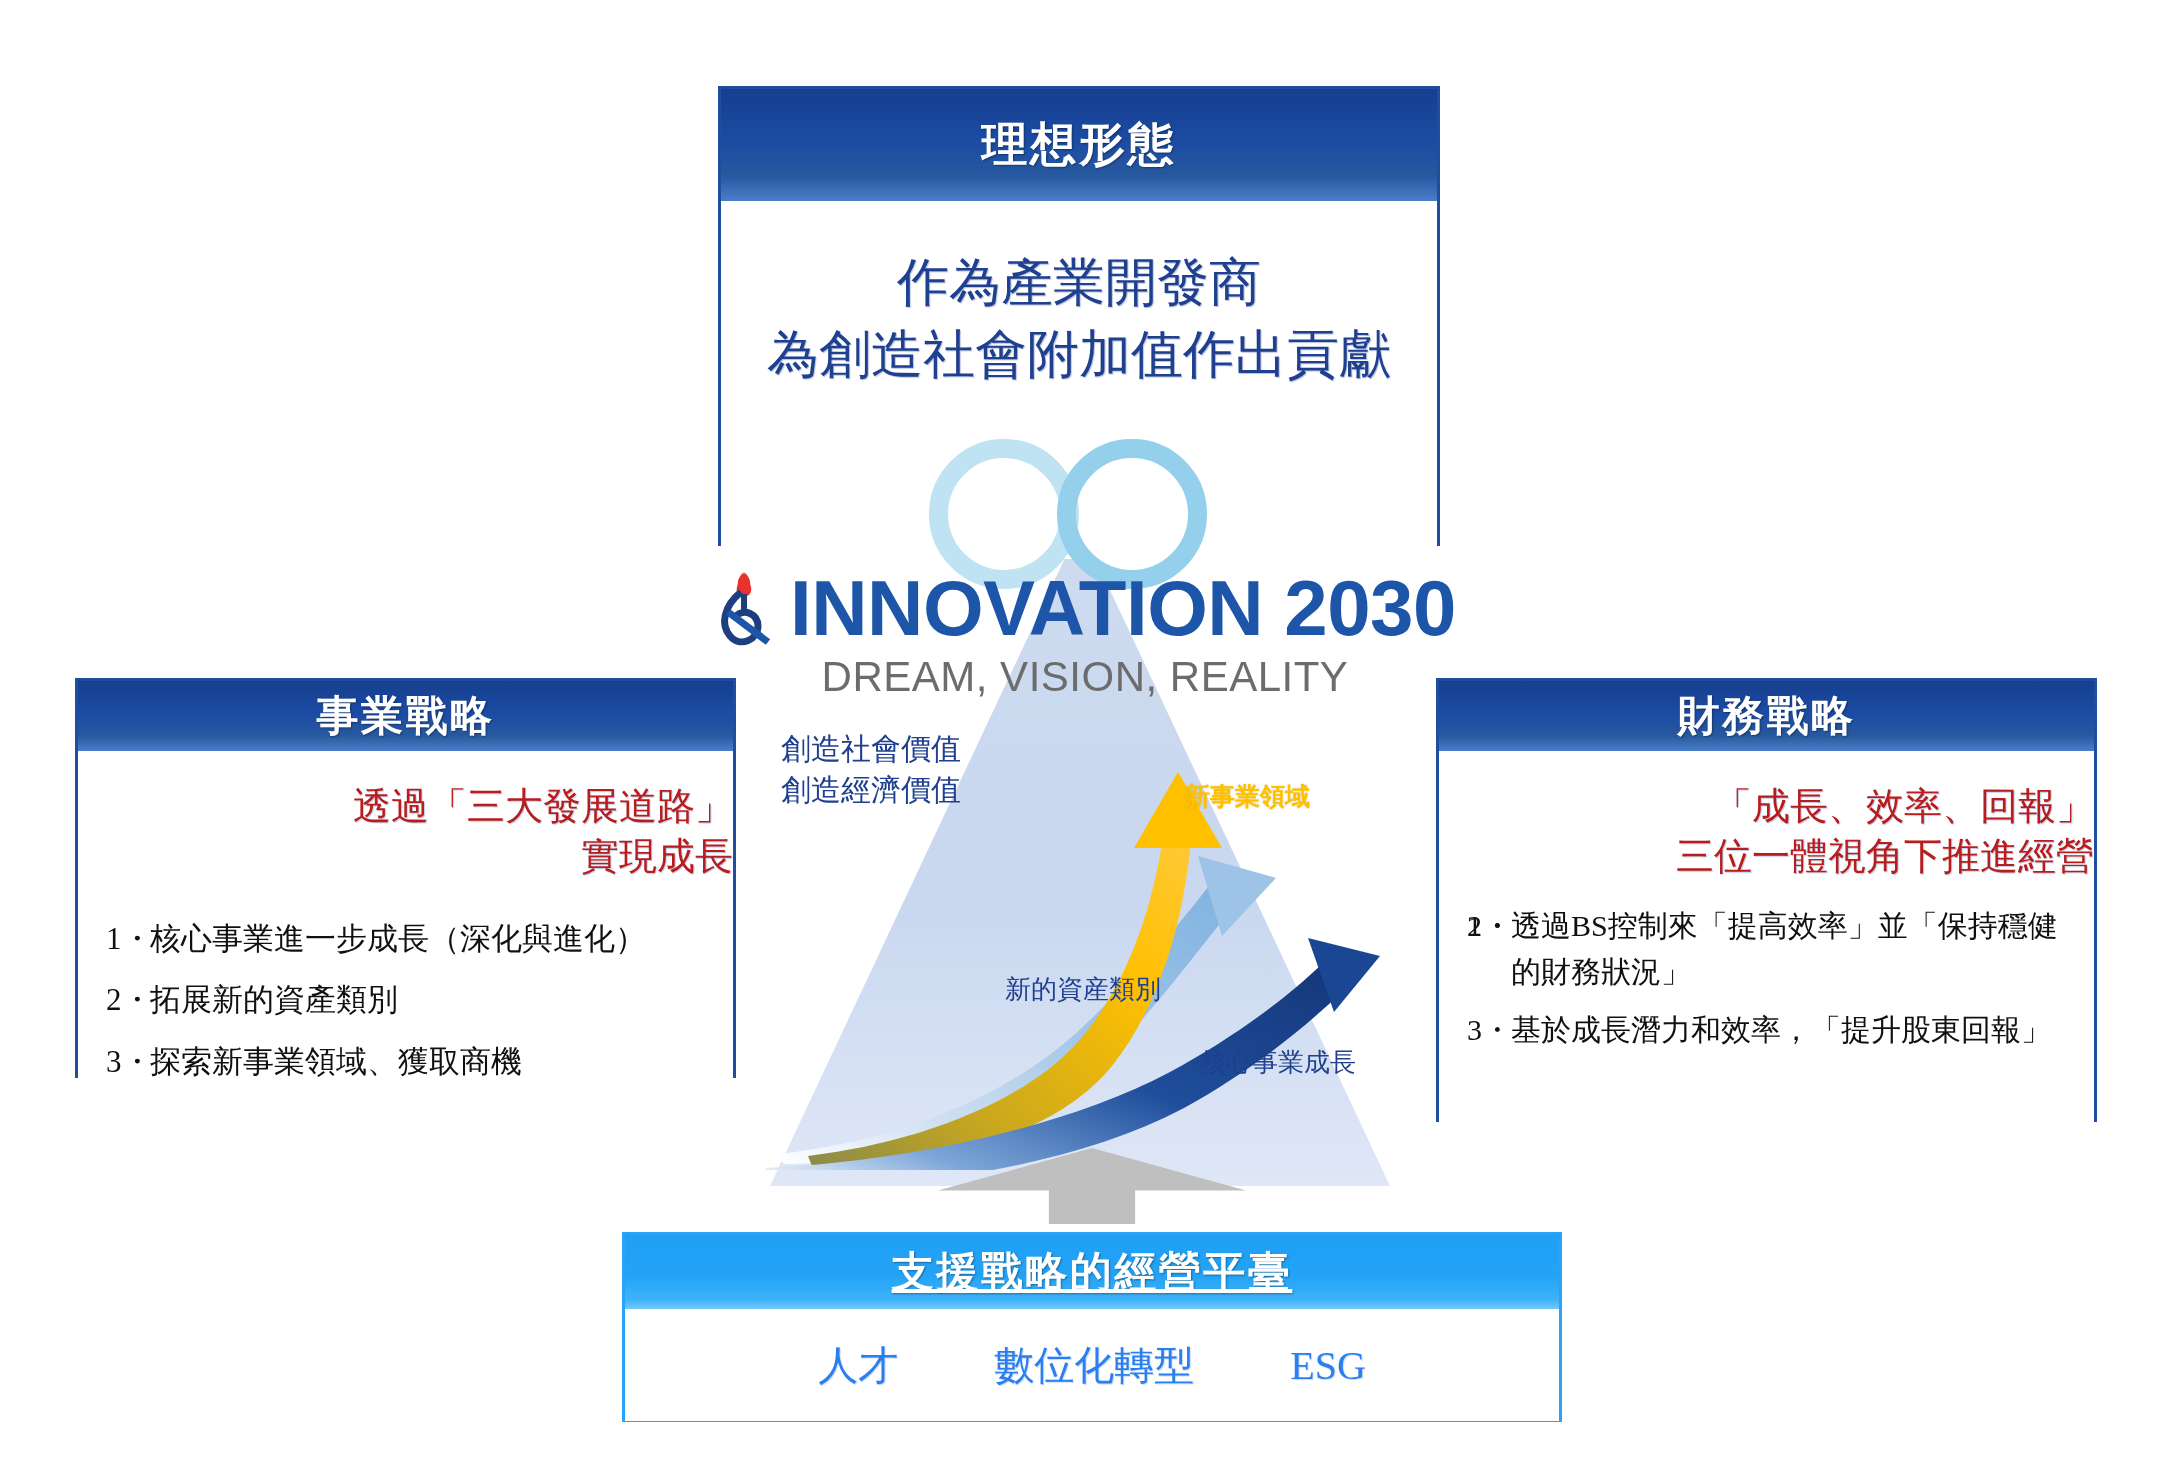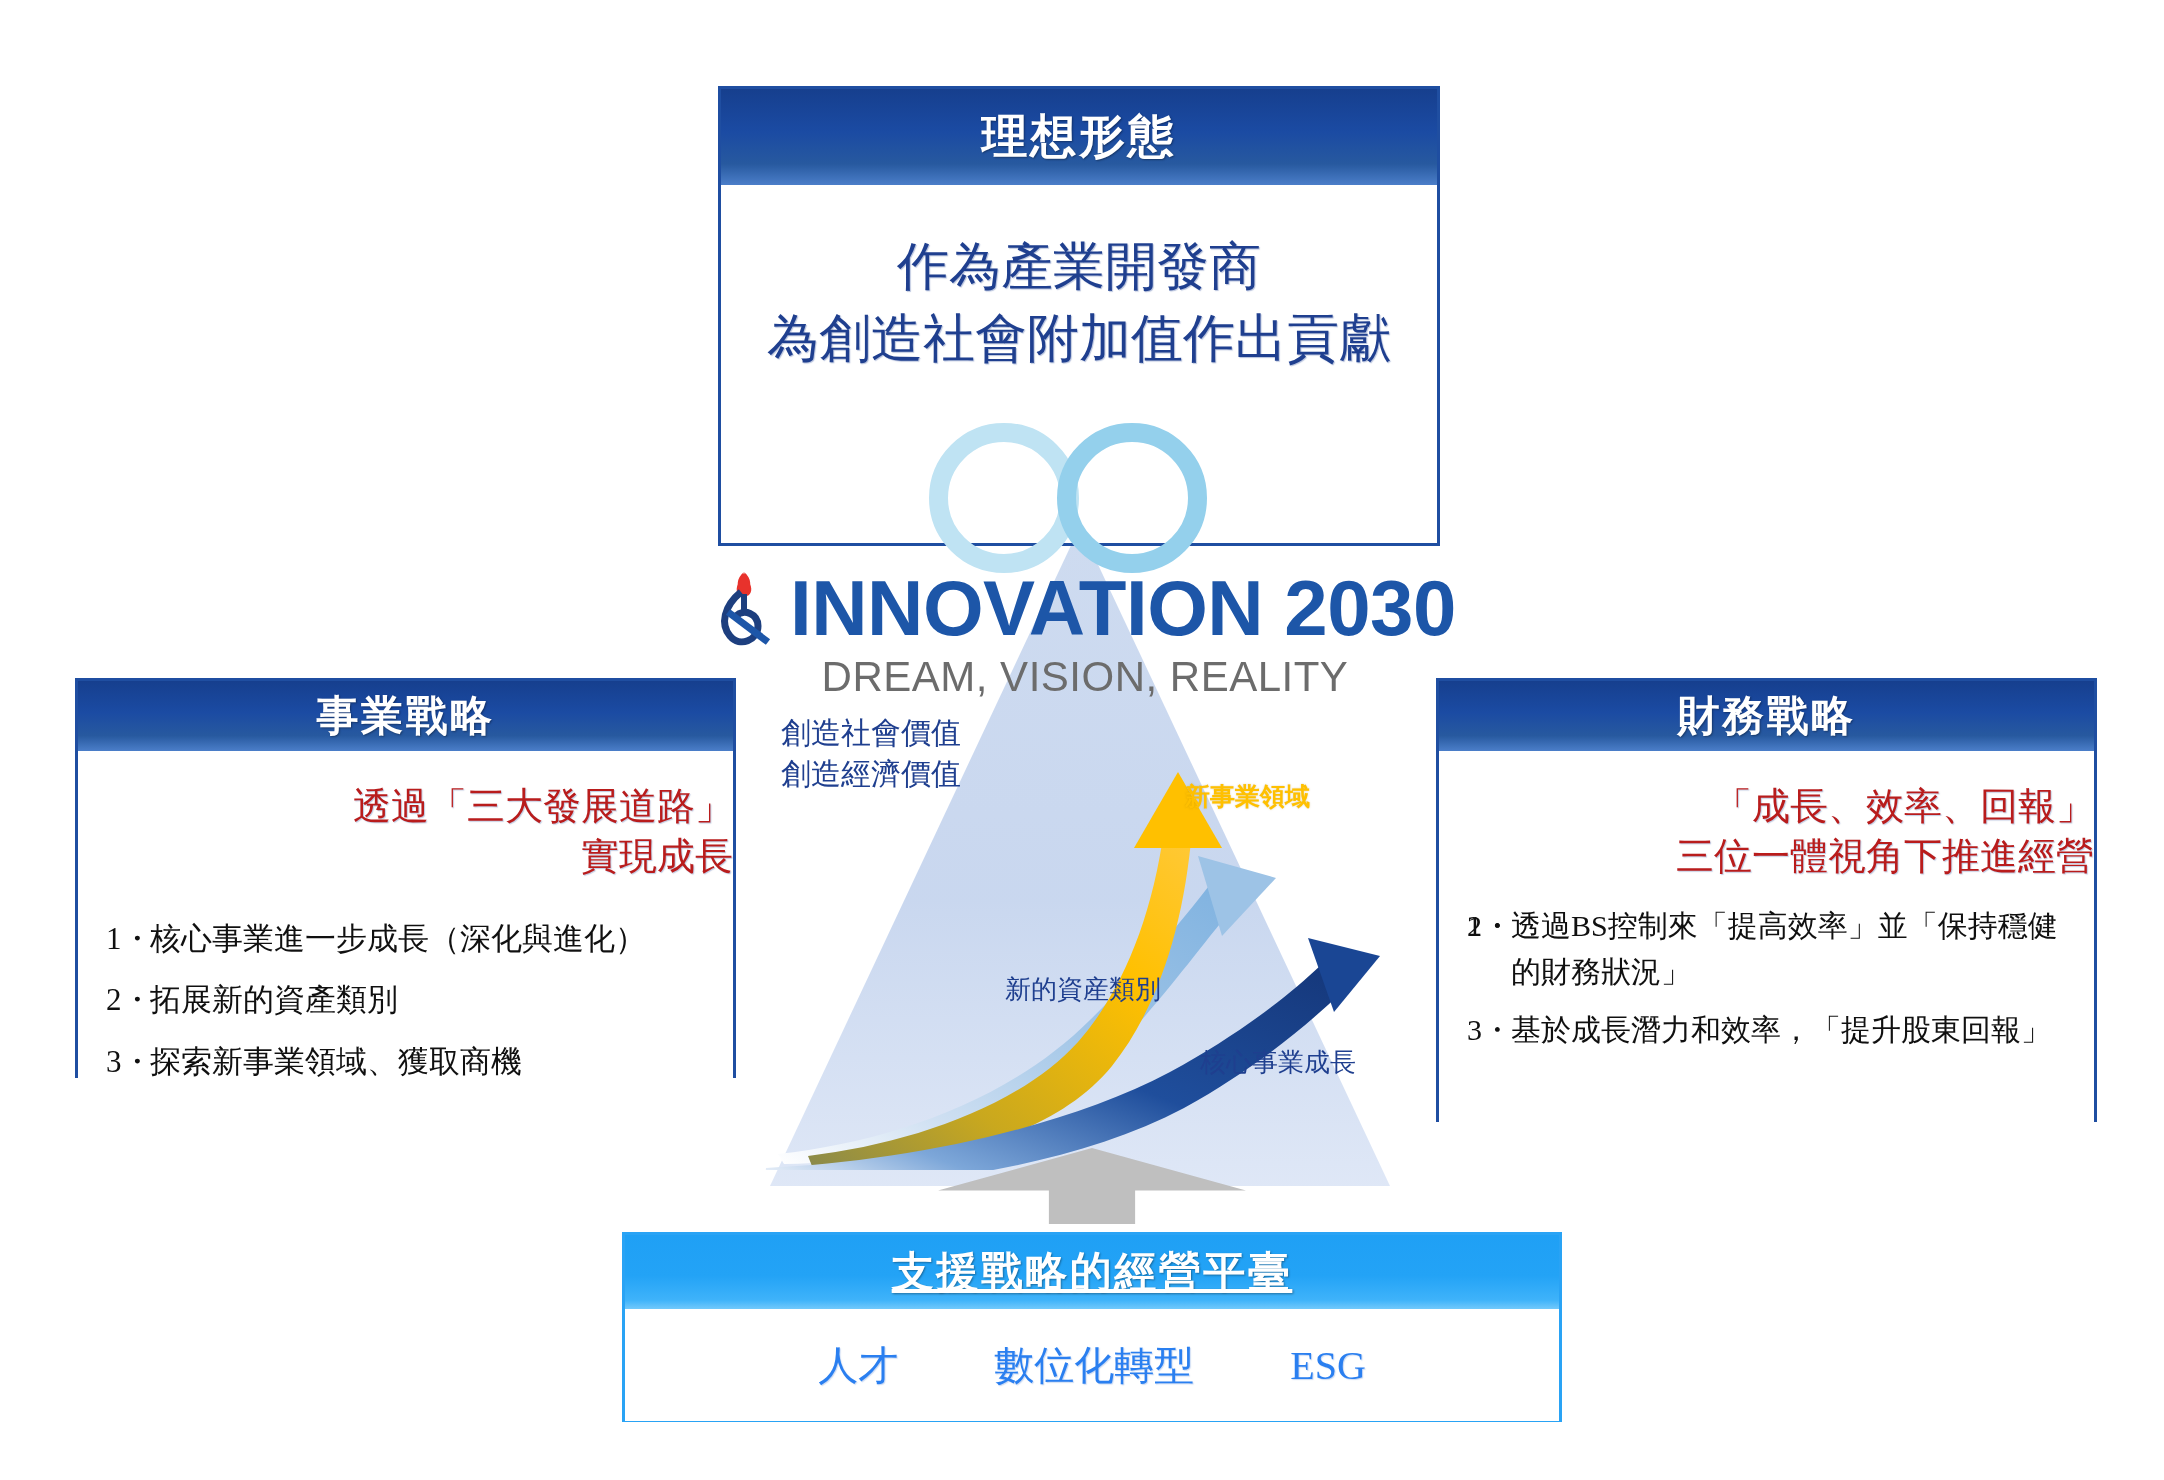--- a/index.html
+++ b/index.html
@@ -29,21 +29,21 @@
   }
   
   .card.cyan{border:3px solid #29a3f5;}
   .card.cyan .hdr{
     background:linear-gradient(to bottom,#1fa0f5 0%,#23a3f6 55%,#3fb3fa 88%,#72c9fb 100%);
     text-decoration:underline;
   }
 
   
   #card-ideal{left:718px;top:86px;width:722px;height:460px;}
-  #card-ideal .hdr{height:96px;font-size:46px;}
+  #card-ideal .hdr{height:112px;font-size:46px;}
   #card-ideal .body{height:358px;position:relative;}
   .ideal-lines{
     position:absolute;left:0;right:0;top:46px;text-align:center;
     color:#1f3f8f;font-size:52px;line-height:1.38;font-weight:400;
     text-shadow:1px 1px 1px rgba(120,140,190,.55);
   }
   .rings{
     position:absolute;left:50%;top:238px;transform:translateX(-50%);
     width:300px;height:150px;
   }

